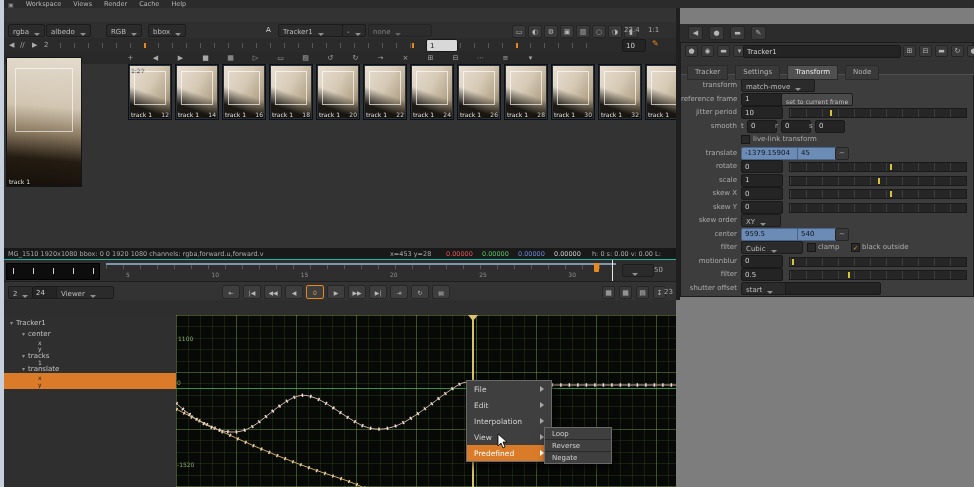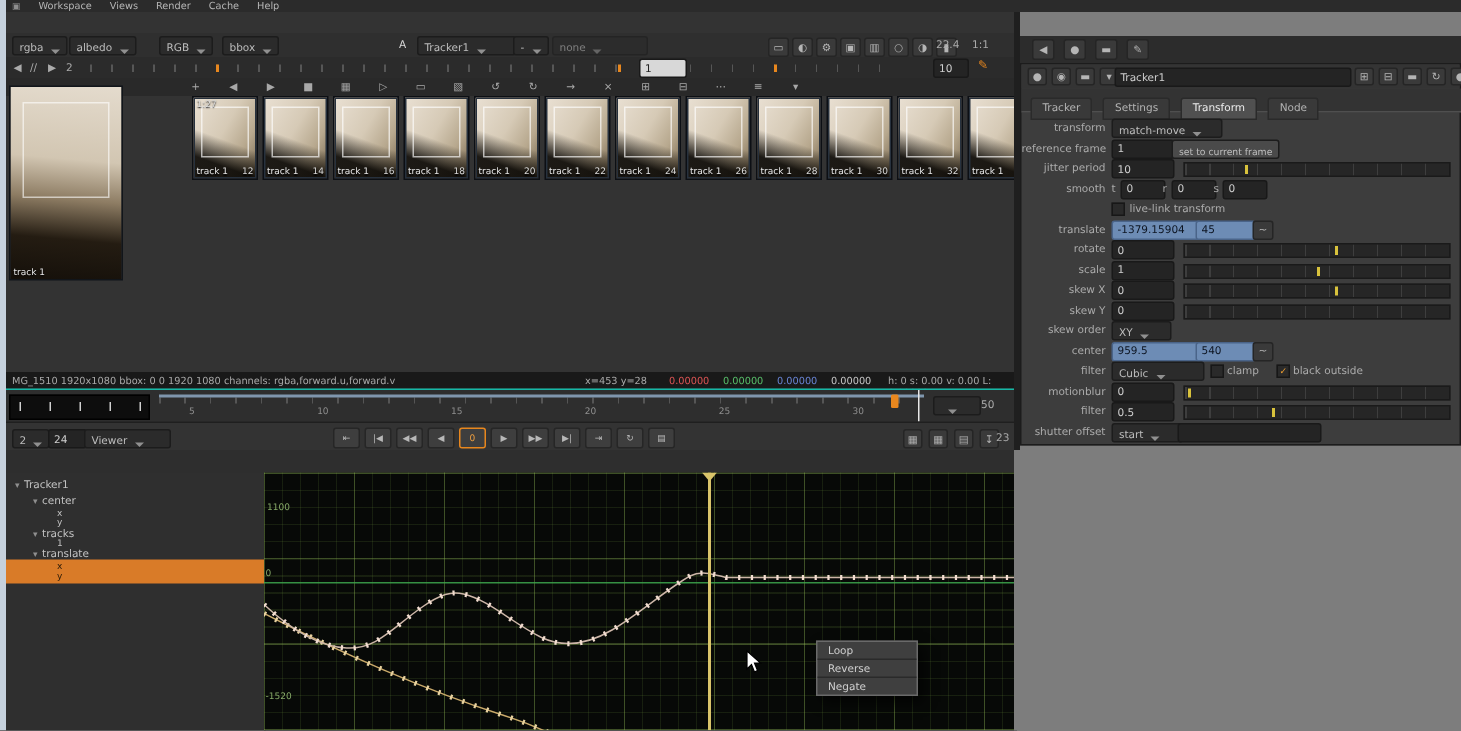--- a/index.html
+++ b/index.html
@@ -340,20 +340,42 @@
       <svg width="500" height="172" viewBox="0 0 500 172" style="position:absolute;left:0;top:0">
         <path d="M0,94 C50,120 110,146 160,162 C185,170 205,180 232,196" fill="none" stroke="#c9a96a" stroke-width="1"></path>
         <path d="M0,94 C50,120 110,146 160,162 C185,170 205,180 232,196" fill="none" stroke="#e8d2a0" stroke-width="3.4" stroke-dasharray="1.5 7"></path>
         <path d="M0,88 C15,102 35,116 55,117 C75,118 85,104 105,90 C118,81 125,79 133,81 C150,85 165,100 185,110 C200,117 215,115 232,105 C252,93 268,78 284,69 C292,65 300,68 308,70 L500,70" fill="none" stroke="#cdb6a8" stroke-width="1"></path>
         <path d="M0,88 C15,102 35,116 55,117 C75,118 85,104 105,90 C118,81 125,79 133,81 C150,85 165,100 185,110 C200,117 215,115 232,105 C252,93 268,78 284,69 C292,65 300,68 308,70 L500,70" fill="none" stroke="#f2ddd0" stroke-width="3.4" stroke-dasharray="1.5 7"></path>
       </svg>
 
       <div class="abs" style="left:296px;top:0;width:2px;height:172px;background:#d9c46a"></div>
       <div class="abs" style="left:292px;top:0;width:0;height:0;border-left:5px solid transparent;border-right:5px solid transparent;border-top:6px solid #d9c46a"></div>
 
+      <div class="cmenu" style="left:290px;top:65px;width:84px">
+        <div class="cmi">
+            <span>File</span>
+            <span class="arr"></span>
+          </div>
+        <div class="cmi">
+            <span>Edit</span>
+            <span class="arr"></span>
+          </div>
+        <div class="cmi">
+            <span>Interpolation</span>
+            <span class="arr"></span>
+          </div>
+        <div class="cmi">
+            <span>View</span>
+            <span class="arr"></span>
+          </div>
+        <div class="cmi hl">
+            <span>Predefined</span>
+            <span class="arr" style="border-left-color:#fff"></span>
+          </div>
+      </div>
 
       <div class="cmenu" style="left:368px;top:112px;width:66px">
         <div class="smi">Loop</div>
         <div class="smi subm-line">Reverse</div>
         <div class="smi subm-line">Negate</div>
       </div>
 
       <svg width="12" height="16" viewBox="0 0 12 16" style="position:absolute;left:321px;top:118px;z-index:9">
         <polygon points="1,1 1,13 4,10 6,15 8,14 6,9 10,9" fill="#fff" stroke="#000" stroke-width="0.8"></polygon>
       </svg>

